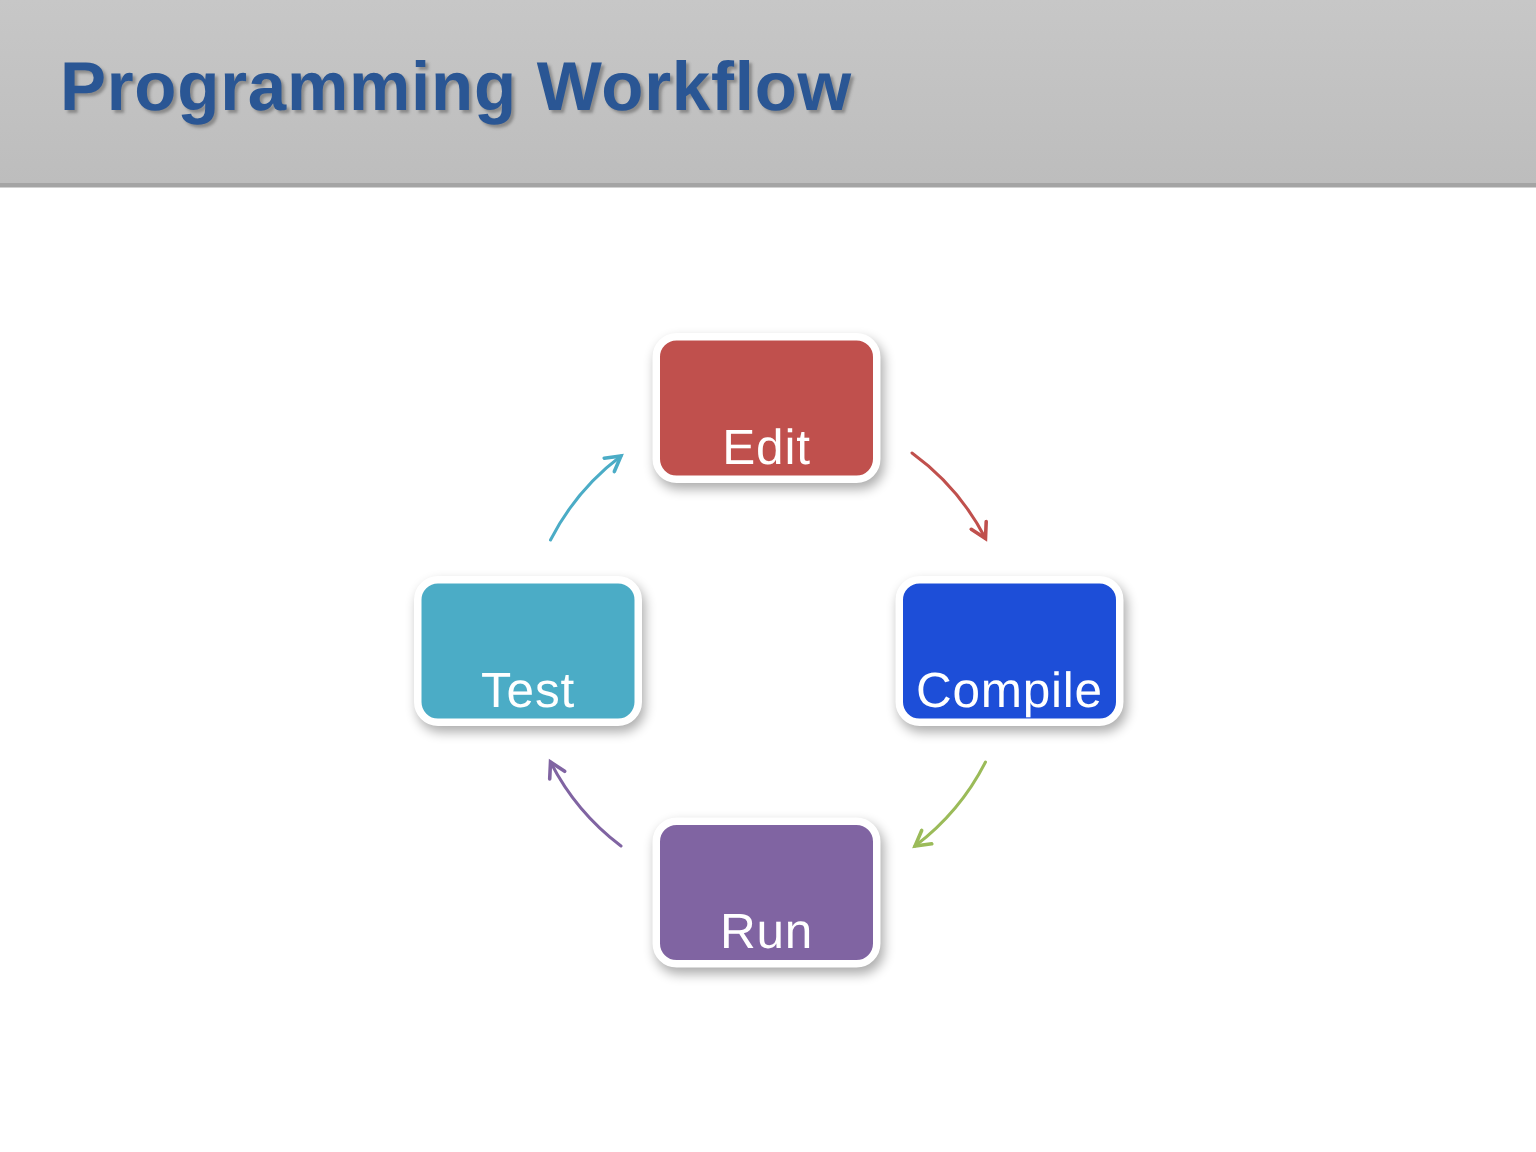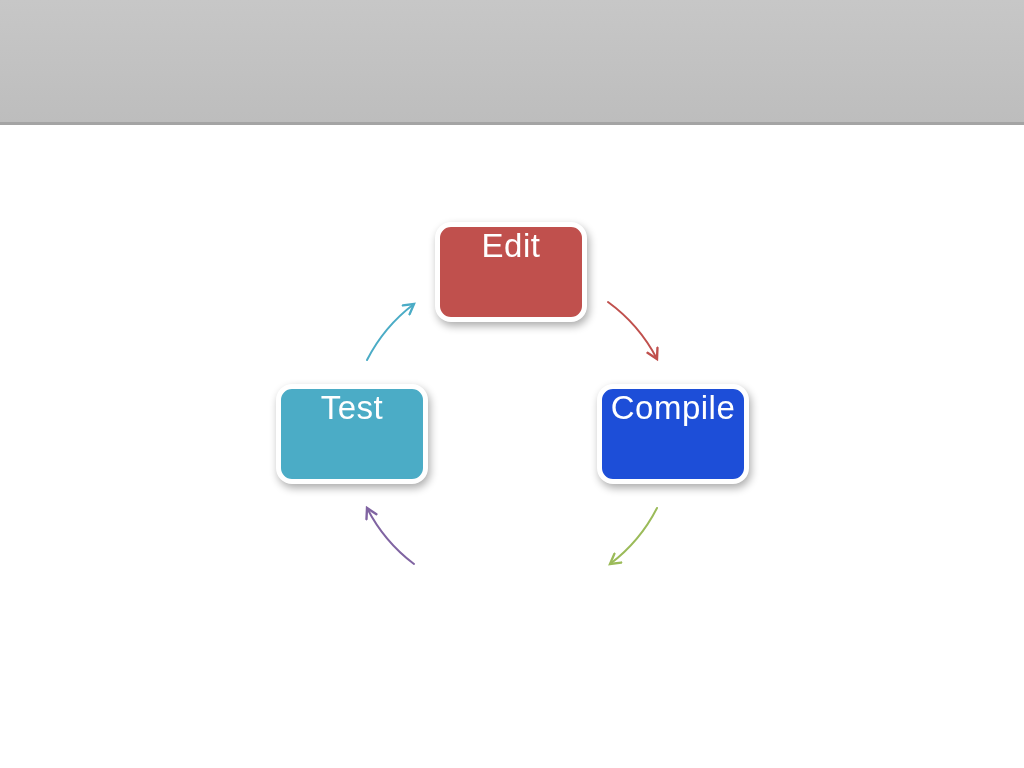--- a/index.html
+++ b/index.html
@@ -34,21 +34,21 @@
   }
   
   .node {
     position: absolute;
     width: 152px;
     height: 100px;
     border: 5px solid #ffffff;
     border-radius: 16px;
     box-sizing: border-box;
     display: flex;
-    align-items: flex-start;
+    align-items: flex-end;
     justify-content: center;
     box-shadow: 2px 4px 8px rgba(0,0,0,0.33);
   }
   .node-label {
     color: #ffffff;
     font-size: 33px;
     font-weight: 400;
     letter-spacing: 0.5px;
   }
   #node-edit    { left: 435px; top: 222px; }
@@ -64,20 +64,21 @@
     pointer-events: none;
   }
 </style>
 </head>
 <body>
 
 <div id="stage">
 
   <div class="title-band"></div>
 
+  <div class="slide-title" style="color: rgb(42, 86, 148);">Programming Workflow</div>
 
   <svg id="arrow-layer" viewBox="0 0 1024 768" xmlns="http://www.w3.org/2000/svg" aria-hidden="true">
     <defs>
       <marker id="ah0" viewBox="0 0 10 10" refX="8" refY="5" markerWidth="14" markerHeight="14" markerUnits="userSpaceOnUse" orient="auto">
         <path d="M 1 1 L 8 5 L 1 9" fill="none" stroke-width="1.7" stroke-linecap="round" stroke="#C0504D"></path>
       </marker>
       <marker id="ah1" viewBox="0 0 10 10" refX="8" refY="5" markerWidth="14" markerHeight="14" markerUnits="userSpaceOnUse" orient="auto">
         <path d="M 1 1 L 8 5 L 1 9" fill="none" stroke-width="1.7" stroke-linecap="round" stroke="#9BBB59"></path>
       </marker>
       <marker id="ah2" viewBox="0 0 10 10" refX="8" refY="5" markerWidth="14" markerHeight="14" markerUnits="userSpaceOnUse" orient="auto">
@@ -98,18 +99,21 @@
   </svg>
 
   <div class="node" id="node-edit" style="background: rgb(192, 80, 77);">
     <span class="node-label">Edit</span>
   </div>
 
   <div class="node" id="node-compile" style="background: #1d4ed8;">
     <span class="node-label">Compile</span>
   </div>
 
+  <div class="node" id="node-run" style="background: rgb(128, 100, 162);">
+    <span class="node-label">Run</span>
+  </div>
 
   <div class="node" id="node-test" style="background: rgb(75, 172, 198);">
     <span class="node-label">Test</span>
   </div>
 
 </div>
 
 </body></html>

